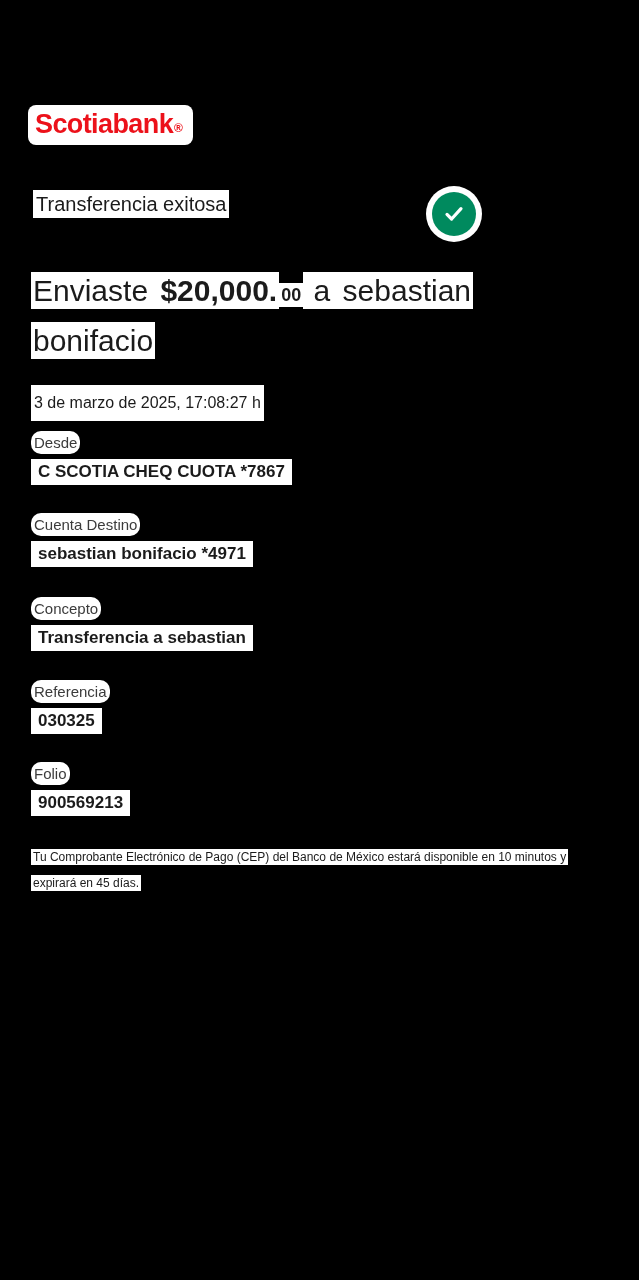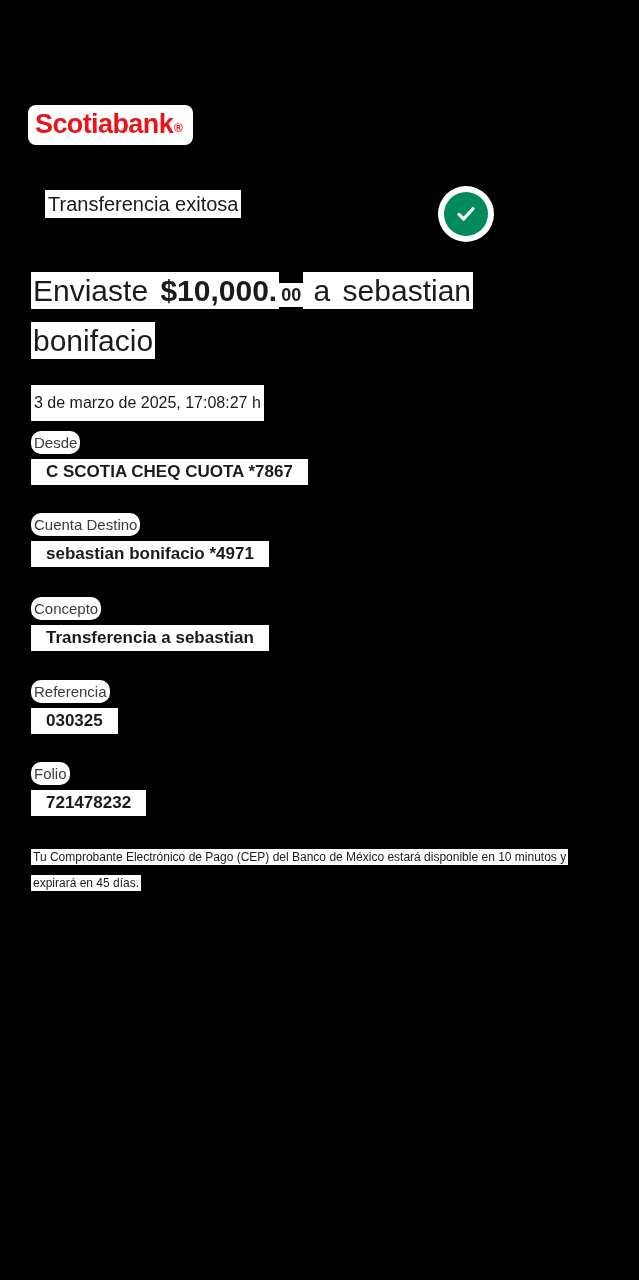--- a/index.html
+++ b/index.html
@@ -37,21 +37,21 @@
     color: #ec111a;
     font-size: 12px;
     font-weight: bold;
     margin-left: 1px;
     position: relative;
     top: -1px;
   }
 
   .status-row {
     position: absolute;
-    left: 12px;
+    left: 0;
     top: 190px;
     width: 510px;
     height: 56px;
   }
   .status-label {
     position: absolute;
     left: 33px;
     top: 0px;
     color: #1b1b1b;
     background: #ffffff;
@@ -122,21 +122,21 @@
     padding: 1px 3px;
     display: inline-block;
     border-radius: 10px;
   }
   .field-value {
     color: #1b1b1b;
     background: #ffffff;
     font-size: 17px;
     font-weight: bold;
     line-height: 24px;
-    padding: 1px 15px;
+    padding: 1px 7px;
     display: inline-block;
     margin-top: 5px;
   }
   .f1 { top: 431px; }
   .f2 { top: 513px; }
   .f3 { top: 597px; }
   .f4 { top: 680px; }
   .f5 { top: 762px; }
 
   .disclaimer {
@@ -170,21 +170,21 @@
     <div class="check-badge">
       <div class="check-circle">
         <svg width="26" height="26" viewBox="0 0 26 26" aria-hidden="true">
           <path d="M6 13.4 L10.6 18 L20 7.6" fill="none" stroke="#ffffff" stroke-width="3.2" stroke-linecap="round" stroke-linejoin="round"></path>
         </svg>
       </div>
     </div>
   </div>
 
   <div class="headline">
-    <span class="seg">Enviaste </span><span class="seg amount">$10,000.</span><span class="seg amount-cents">00</span><span class="seg"> a </span><span class="seg">sebastian bonifacio</span>
+    <span class="seg">Enviaste </span><span class="seg amount">$20,000.</span><span class="seg amount-cents">00</span><span class="seg"> a </span><span class="seg">sebastian bonifacio</span>
   </div>
 
   <div class="timestamp">3 de marzo de 2025, 17:08:27 h</div>
 
   <div class="field f1">
     <div class="field-label">Desde</div><br>
     <div class="field-value">C SCOTIA CHEQ CUOTA *7867</div>
   </div>
 
   <div class="field f2">
@@ -197,20 +197,20 @@
     <div class="field-value">Transferencia a sebastian</div>
   </div>
 
   <div class="field f4">
     <div class="field-label">Referencia</div><br>
     <div class="field-value">030325</div>
   </div>
 
   <div class="field f5">
     <div class="field-label">Folio</div><br>
-    <div class="field-value">721478232</div>
+    <div class="field-value">900569213</div>
   </div>
 
   <div class="disclaimer">
     <span class="seg">Tu Comprobante Electrónico de Pago (CEP) del Banco de México estará disponible en 10 minutos y expirará en 45 días.</span>
   </div>
 
 </div>
 
 </body></html>

